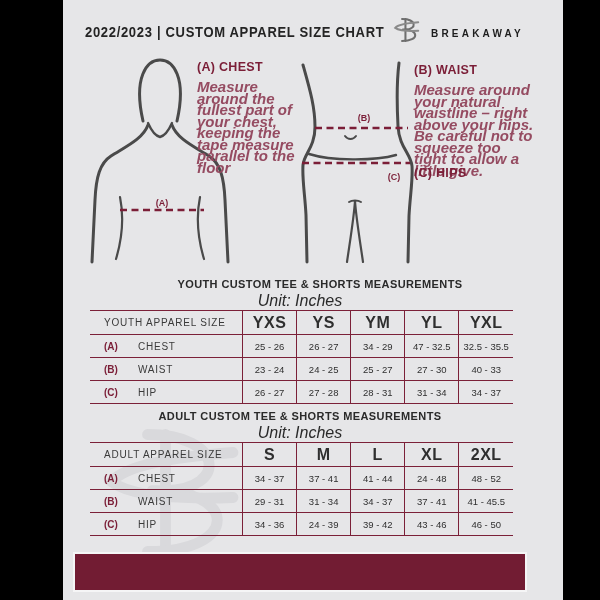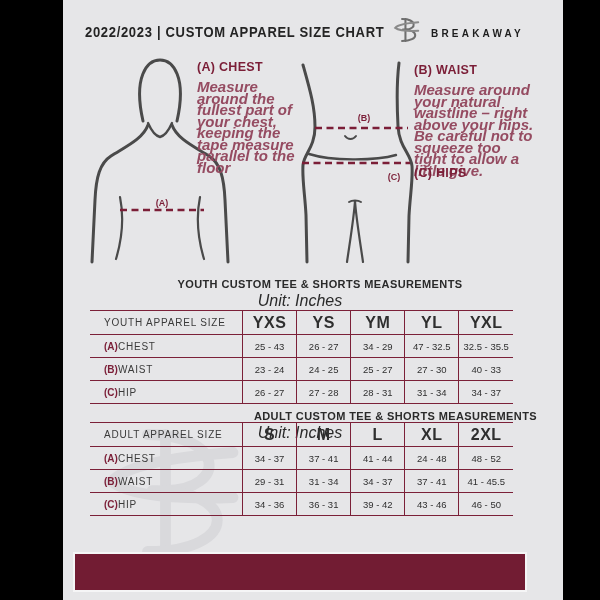--- a/index.html
+++ b/index.html
@@ -38,21 +38,21 @@
   }
   table.size-table td{
     border-top:1.5px solid #7b2038;border-bottom:1.5px solid #7b2038;
     height:22px;padding:0;text-align:center;color:#2f2f2f;font-size:9.5px;
   }
   table.size-table td+td{border-left:1.5px solid #7b2038;}
   table.size-table td.lbl{width:138px;text-align:left;padding-left:14px;}
   table.size-table tr.hrow td{height:23px;font-weight:bold;font-size:16px;letter-spacing:.5px;}
   table.size-table tr.hrow td.lbl{font-weight:normal;font-size:10px;letter-spacing:.8px;color:#3a3a3a;}
   .pfx{color:#7b1e37;font-weight:bold;font-size:10px;}
-  .rowname{color:#3a3a3a;font-size:10px;letter-spacing:.8px;margin-left:0;}
+  .rowname{color:#3a3a3a;font-size:10px;letter-spacing:.8px;margin-left:20px;}
   
   .watermark{position:absolute;left:26px;top:403px;z-index:0;opacity:1;}
   .footer-bar{
     position:absolute;left:10px;top:552px;width:450px;height:36px;
     background:#721c33;border:2px solid #f5f5f6;z-index:2;
   }
 </style>
 </head>
 <body>
 
@@ -132,21 +132,21 @@
         <tr class="hrow">
       <td class="lbl">YOUTH APPAREL SIZE</td>
       <td>YXS</td>
       <td>YS</td>
       <td>YM</td>
       <td>YL</td>
       <td>YXL</td>
     </tr>
     <tr>
       <td class="lbl"><span class="pfx">(A)</span><span class="rowname">CHEST</span></td>
-      <td>25 - 43</td>
+      <td>25 - 26</td>
       <td>26 - 27</td>
       <td>34 - 29</td>
       <td>47 - 32.5</td>
       <td>32.5 - 35.5</td>
     </tr>
     <tr>
       <td class="lbl"><span class="pfx">(B)</span><span class="rowname">WAIST</span></td>
       <td>23 - 24</td>
       <td>24 - 25</td>
       <td>25 - 27</td>
@@ -157,23 +157,23 @@
       <td class="lbl"><span class="pfx">(C)</span><span class="rowname">HIP</span></td>
       <td>26 - 27</td>
       <td>27 - 28</td>
       <td>28 - 31</td>
       <td>31 - 34</td>
       <td>34 - 37</td>
     </tr>
   </tbody>
     </table>
 
-  <div class="sec-title" style="top:410px;text-align:right;">ADULT CUSTOM TEE &amp; SHORTS MEASUREMENTS</div>
+  <div class="sec-title" style="top:410px;">ADULT CUSTOM TEE &amp; SHORTS MEASUREMENTS</div>
   <div class="sec-unit" style="top:424px;">Unit: Inches</div>
-  <table class="size-table" style="top:422px;">
+  <table class="size-table" style="top:442px;">
     <tbody>
         <tr class="hrow">
       <td class="lbl">ADULT APPAREL SIZE</td>
       <td>S</td>
       <td>M</td>
       <td>L</td>
       <td>XL</td>
       <td>2XL</td>
     </tr>
     <tr>
@@ -188,21 +188,21 @@
       <td class="lbl"><span class="pfx">(B)</span><span class="rowname">WAIST</span></td>
       <td>29 - 31</td>
       <td>31 - 34</td>
       <td>34 - 37</td>
       <td>37 - 41</td>
       <td>41 - 45.5</td>
     </tr>
     <tr>
       <td class="lbl"><span class="pfx">(C)</span><span class="rowname">HIP</span></td>
       <td>34 - 36</td>
-      <td>36 - 31</td>
+      <td>24 - 39</td>
       <td>39 - 42</td>
       <td>43 - 46</td>
       <td>46 - 50</td>
     </tr>
   </tbody>
     </table>
 
   <div class="footer-bar"></div>
 
 </div>

